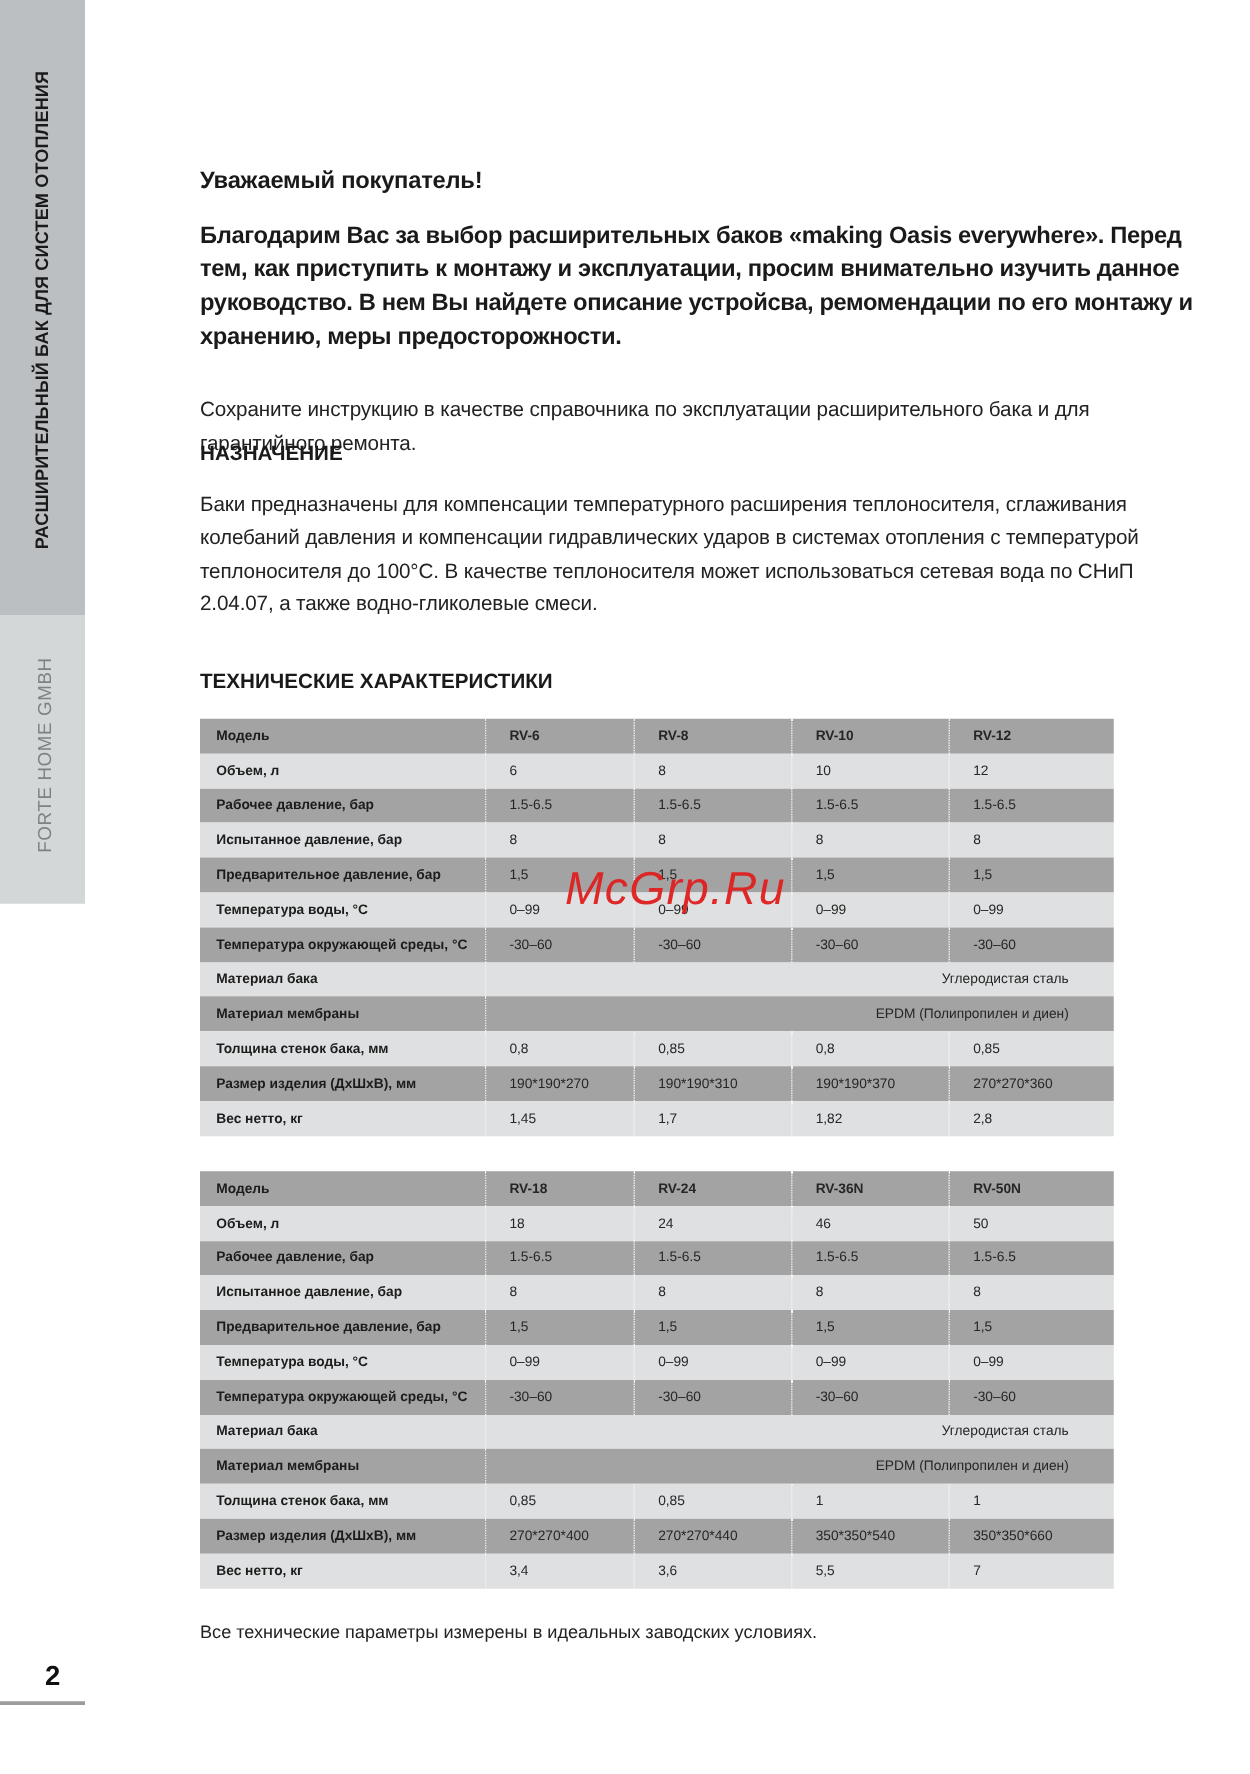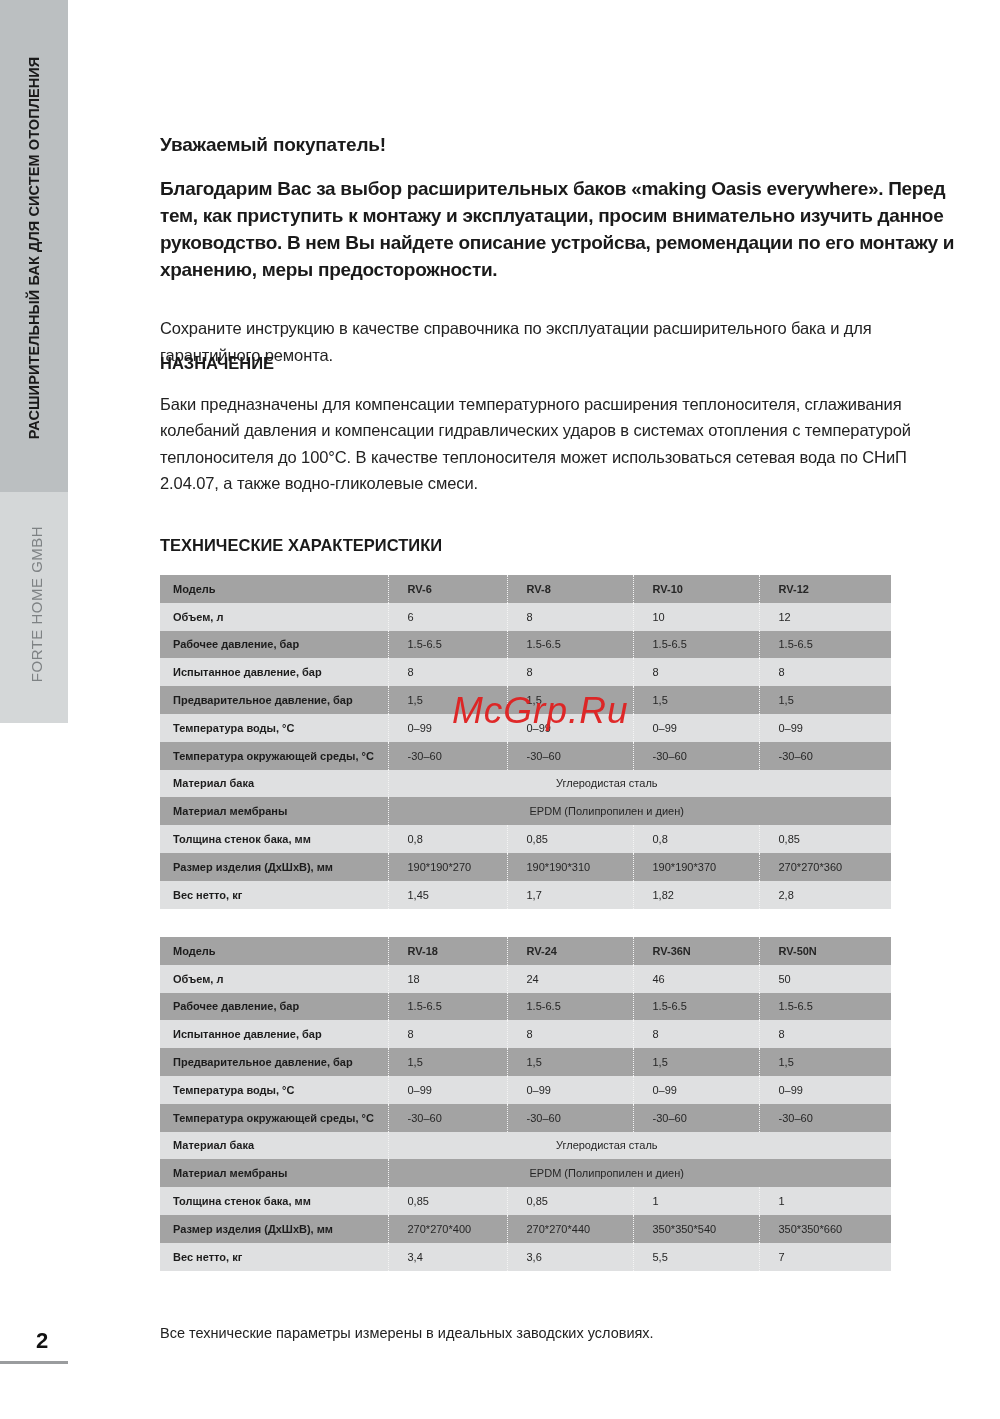--- a/index.html
+++ b/index.html
@@ -28,33 +28,33 @@
   .page-rule { position: absolute; left: 0; top: 1361px; width: 68px; height: 3px; background: #9a9c9e; }
 
   
   .content { position: absolute; left: 160px; top: 0; width: 800px; }
   .greeting { position: absolute; top: 86px; left: 0; font-weight: bold; font-size: 19px; color: #1a1a1a; letter-spacing: -0.2px; margin-top: 48px; }
   .intro { position: absolute; top: 143px; left: 0; width: 810px; font-weight: bold; font-size: 19px; line-height: 27px; color: #1a1a1a; letter-spacing: -0.3px; margin-top: 32px; }
   .save-note { position: absolute; top: 272px; left: 0; width: 760px; font-size: 16.5px; line-height: 26.5px; color: #222; letter-spacing: -0.1px; margin-top: 43px; }
   .h-purpose { position: absolute; top: 354px; left: 0; font-weight: bold; font-size: 16.5px; color: #1a1a1a; text-align: center; }
   .purpose-text { position: absolute; top: 391px; left: 0; width: 760px; font-size: 16.5px; line-height: 26.3px; color: #222; letter-spacing: -0.1px; }
   .h-specs { position: absolute; top: 536px; left: 0; font-weight: bold; font-size: 16.5px; color: #1a1a1a; }
-  .footnote { position: absolute; top: 1298px; left: 0; font-size: 14.5px; color: #222; margin-top: 27px; }
+  .footnote { position: absolute; top: 1298px; left: 0; font-size: 14.5px; color: #222; }
 
   
   .spec-table { position: absolute; left: 160px; width: 731px; border-collapse: collapse; table-layout: fixed; font-size: 11px; }
   .spec-table.t1 { top: 575px; }
   .spec-table.t2 { top: 937px; }
   .spec-table td { height: 27.8px; padding: 0 0 0 13px; vertical-align: middle; color: #262626; white-space: nowrap; }
   .spec-table td.label { font-weight: bold; color: #1c1c1c; }
   .spec-table tr.dark td { background: #a3a3a3; }
   .spec-table tr.light td { background: #dfe0e1; }
   .spec-table tr.head td.val { font-weight: bold; margin-top: 12px; }
   .spec-table td.val { border-left: 1px dotted #f4f4f4; padding-left: 19px; }
-  .spec-table td.merged { text-align: center; border-left: 1px dotted #f4f4f4; padding-left: 0; padding-right: 66px; }
+  .spec-table td.merged { text-align: right; border-left: 1px dotted #f4f4f4; padding-left: 0; padding-right: 36px; }
   .spec-table col.c0 { width: 228px; }
   .spec-table col.c1 { width: 119px; }
   .spec-table col.c2 { width: 126px; }
   .spec-table col.c3 { width: 126px; }
   .spec-table col.c4 { width: 132px; }
 
   
   .watermark { position: absolute; left: 405px; top: 690px; font-size: 37px; font-style: italic; color: #e02020; letter-spacing: 1px; font-family: "Liberation Sans", sans-serif; opacity: 0.95; margin-left: 47px; }
 </style>
 </head>

